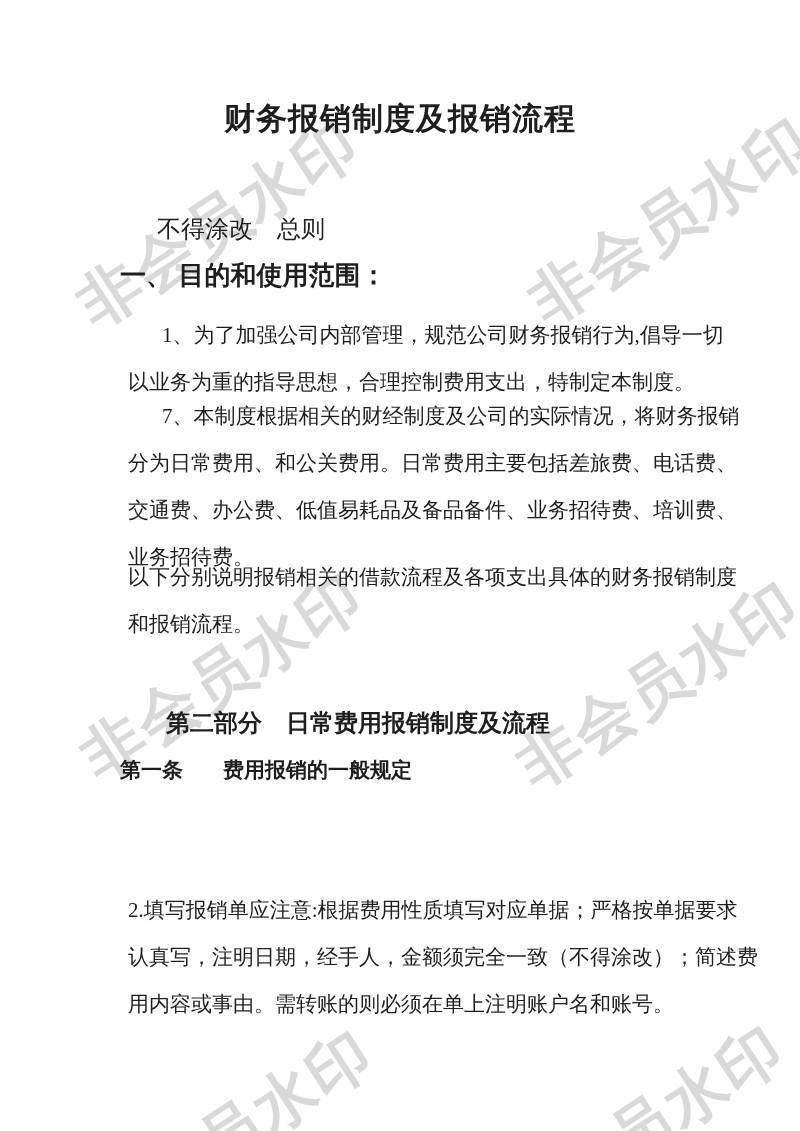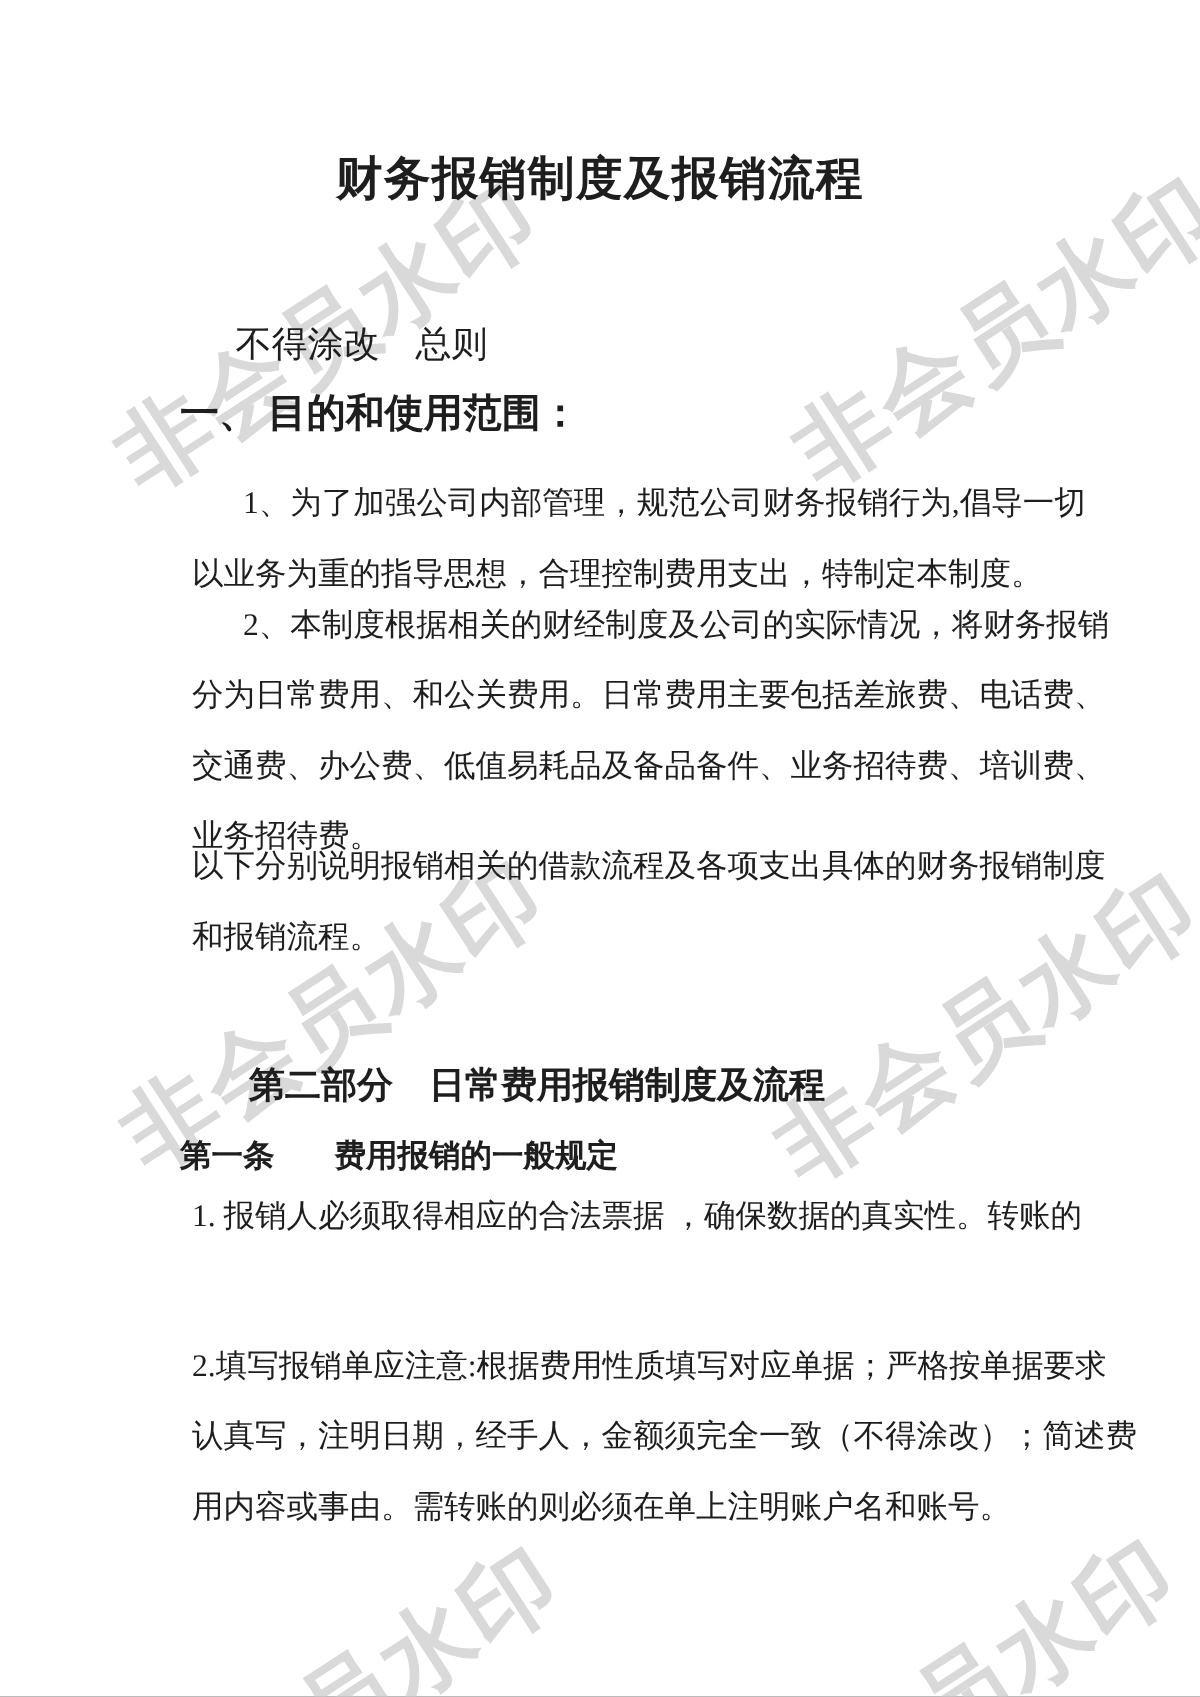--- a/index.html
+++ b/index.html
@@ -129,41 +129,40 @@
     <div class="part1-heading">不得涂改　总则</div>
 
     <div class="section1-title">一、 目的和使用范围：</div>
 
     <div class="para para-1">
       <div class="bline indent">1、为了加强公司内部管理，规范公司财务报销行为,倡导一切</div>
       <div class="bline">以业务为重的指导思想，合理控制费用支出，特制定本制度。</div>
     </div>
 
     <div class="para para-2">
-      <div class="bline indent">2、本制度根据相关的财经制度及公司的实际情况，将财务报销</div>
+      <div class="bline indent">7、本制度根据相关的财经制度及公司的实际情况，将财务报销</div>
       <div class="bline">分为日常费用、和公关费用。日常费用主要包括差旅费、电话费、</div>
       <div class="bline">交通费、办公费、低值易耗品及备品备件、业务招待费、培训费、</div>
       <div class="bline">业务招待费。</div>
     </div>
 
     <div class="para para-3">
       <div class="bline">以下分别说明报销相关的借款流程及各项支出具体的财务报销制度</div>
       <div class="bline">和报销流程。</div>
     </div>
 
     <div class="part2-heading">第二部分　日常费用报销制度及流程</div>
 
     <div class="article1-title">
       <span>第一条</span>
       <span class="gap"></span>
       <span>费用报销的一般规定</span>
     </div>
 
     <div class="para para-4">
-      <div class="bline">1. 报销人必须取得相应的合法票据 ，确保数据的真实性。转账的</div>
     </div>
 
     <div class="para para-5">
       <div class="bline">2.填写报销单应注意:根据费用性质填写对应单据；严格按单据要求</div>
       <div class="bline">认真写，注明日期，经手人，金额须完全一致（不得涂改）；简述费</div>
       <div class="bline">用内容或事由。需转账的则必须在单上注明账户名和账号。</div>
     </div>
 
   </div>
 </div>

